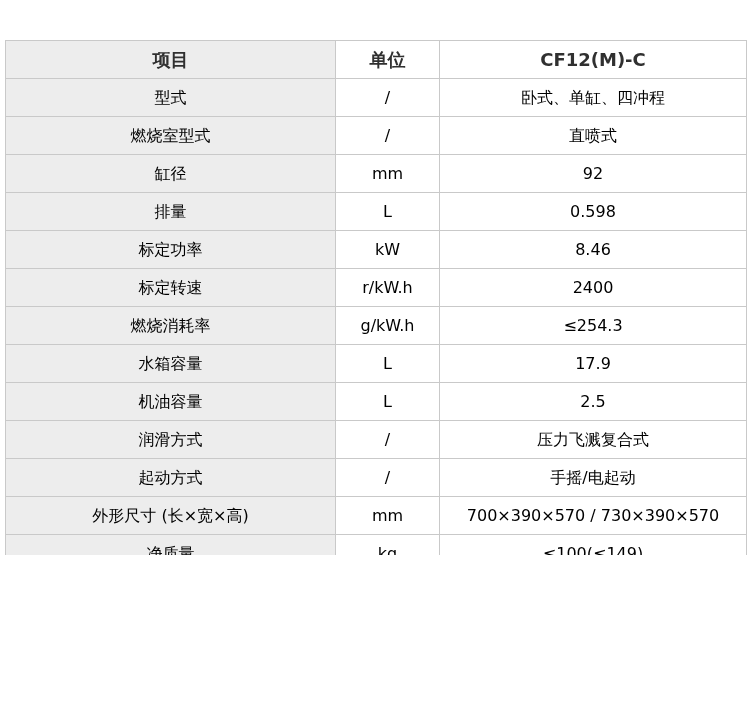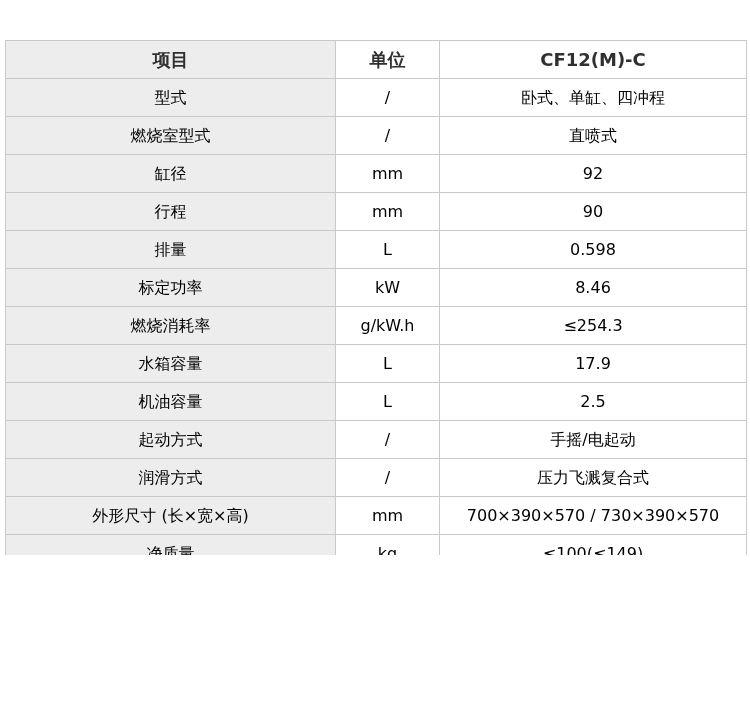--- a/index.html
+++ b/index.html
@@ -76,58 +76,58 @@
         <td class="label">燃烧室型式</td>
         <td class="unit">/</td>
         <td class="value">直喷式</td>
       </tr>
       <tr>
         <td class="label">缸径</td>
         <td class="unit">mm</td>
         <td class="value">92</td>
       </tr>
       <tr>
-        <td class="label">行程</td>
-        <td class="unit">mm</td>
-        <td class="value">90</td>
-      </tr>
-      <tr>
         <td class="label">排量</td>
         <td class="unit">L</td>
         <td class="value">0.598</td>
       </tr>
       <tr>
         <td class="label">标定功率</td>
         <td class="unit">kW</td>
         <td class="value">8.46</td>
+      </tr>
+      <tr>
+        <td class="label">标定转速</td>
+        <td class="unit">r/kW.h</td>
+        <td class="value">2400</td>
       </tr>
       <tr>
         <td class="label">燃烧消耗率</td>
         <td class="unit">g/kW.h</td>
         <td class="value">≤254.3</td>
       </tr>
       <tr>
         <td class="label">水箱容量</td>
         <td class="unit">L</td>
         <td class="value">17.9</td>
       </tr>
       <tr>
         <td class="label">机油容量</td>
         <td class="unit">L</td>
         <td class="value">2.5</td>
       </tr>
       <tr>
+        <td class="label">润滑方式</td>
+        <td class="unit">/</td>
+        <td class="value">压力飞溅复合式</td>
+      </tr>
+      <tr>
         <td class="label">起动方式</td>
         <td class="unit">/</td>
         <td class="value">手摇/电起动</td>
-      </tr>
-      <tr>
-        <td class="label">润滑方式</td>
-        <td class="unit">/</td>
-        <td class="value">压力飞溅复合式</td>
       </tr>
       <tr>
         <td class="label">外形尺寸 (长×宽×高)</td>
         <td class="unit">mm</td>
         <td class="value">700×390×570 / 730×390×570</td>
       </tr>
       <tr>
         <td class="label">净质量</td>
         <td class="unit">kg</td>
         <td class="value">≤100(≤149)</td>

